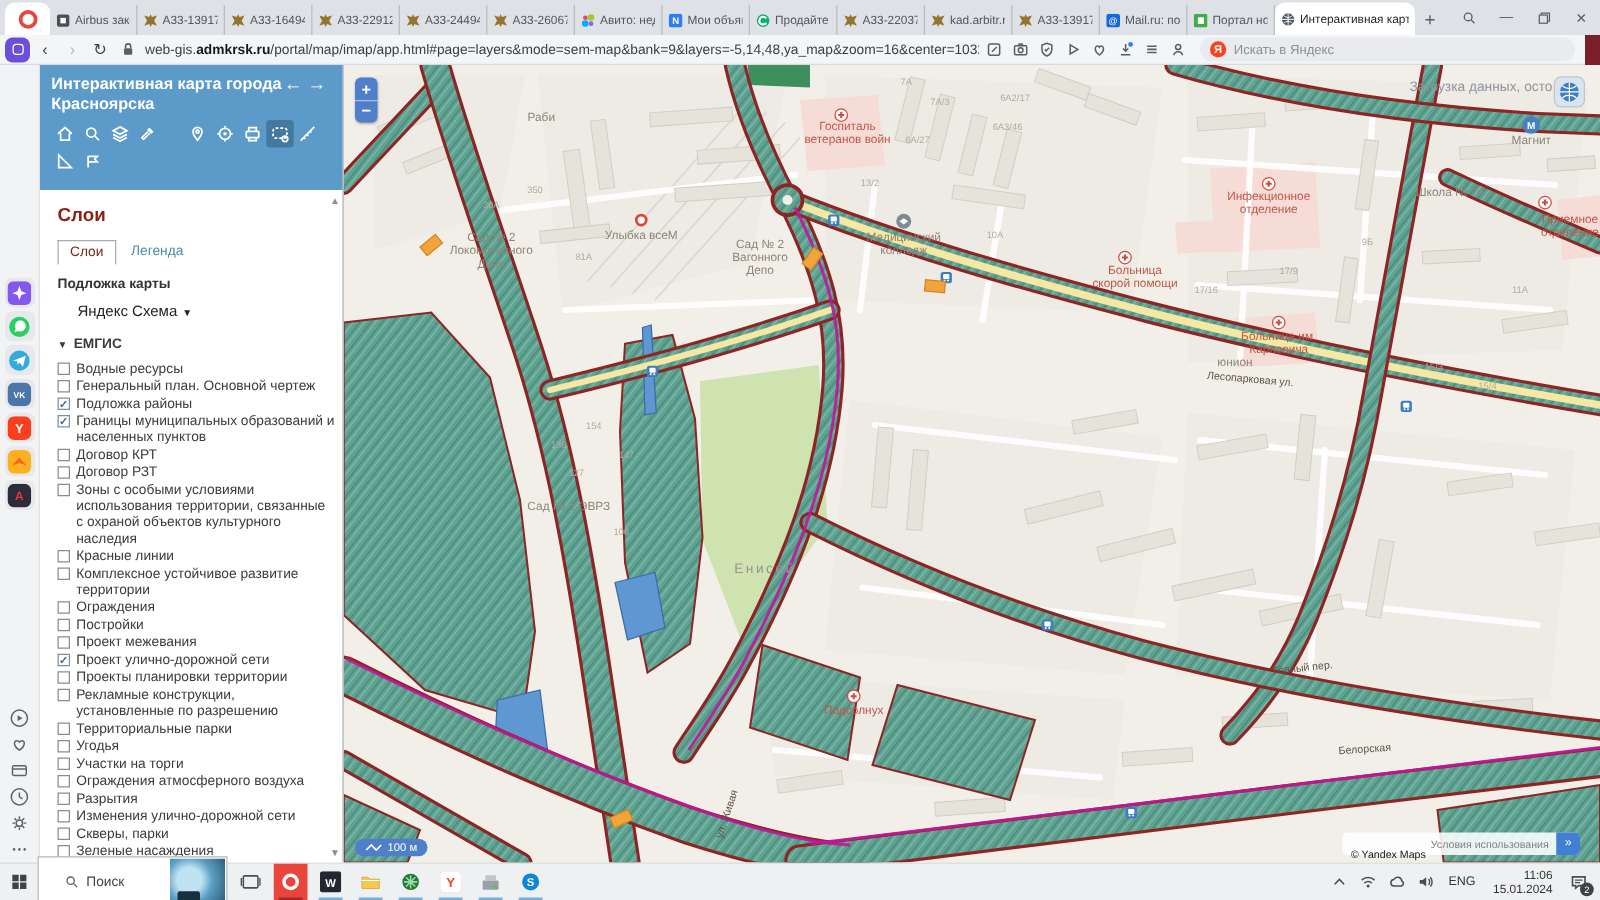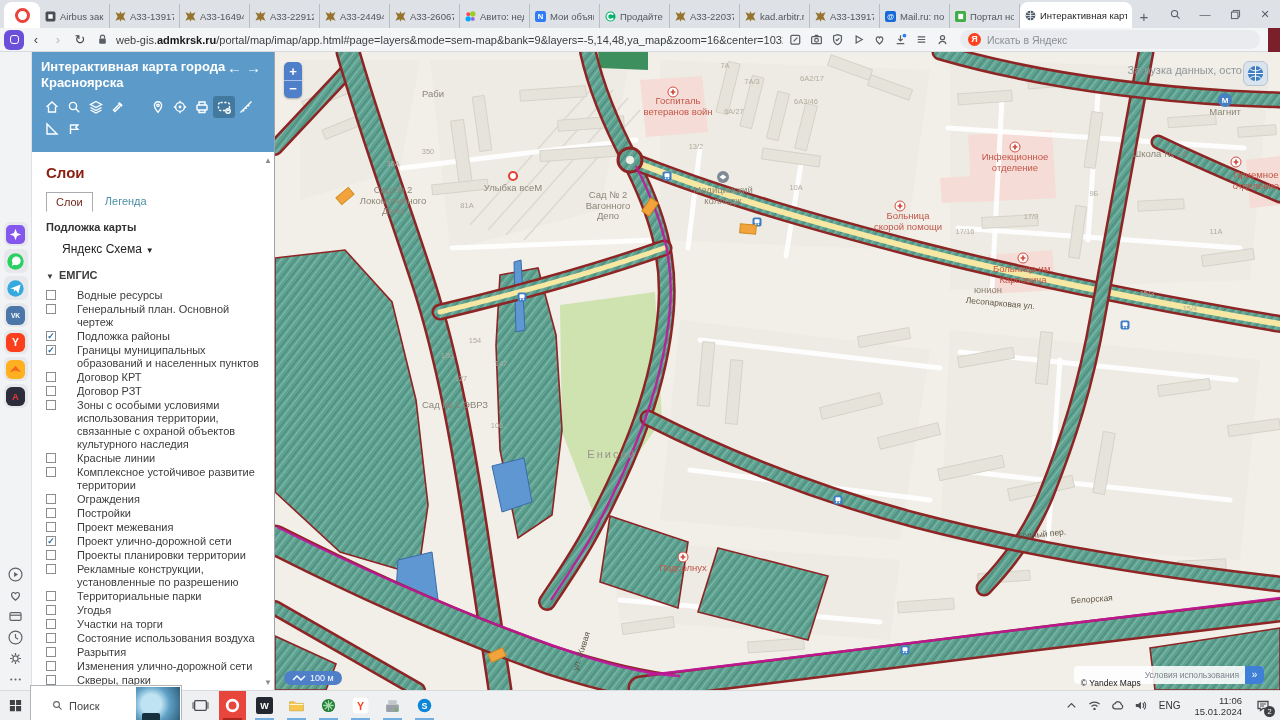--- a/index.html
+++ b/index.html
@@ -63,21 +63,21 @@
   .pbody h2 { font-size:15px; color:#8b1f12; margin:4px 0 10px; font-weight:bold; }
   .ptabs { margin-bottom:10px; }
   .pt { display:inline-block; padding:3px 9px; font-size:11px; }
   .pt.on { border:1px solid #a8abaf; border-bottom:1px solid #fff; color:#75281f; background:#fff; position:relative; top:1px; }
   .pt.off { color:#4d8fa6; border-bottom:1px solid #a8abaf00; }
   .baselabel { font-weight:bold; font-size:11px; color:#333; margin-bottom:9px; }
   .basemap { margin-left:16px; font-size:12px; color:#222; margin-bottom:13px; }
   .basemap .dd { font-size:8px; margin-left:4px; }
   .pgroup { font-weight:bold; font-size:11px; margin-bottom:8px; }
   .pgroup .dd { font-size:8px; margin-right:5px; }
-  .lay { display:flex; align-items:flex-start; margin-bottom:1px; line-height:13px;gap:16px; }
+  .lay { display:flex; align-items:flex-start; margin-bottom:1px; line-height:13px; }
   .cb { width:10px; height:10px; border:1px solid #8a8d90; background:#fff; flex:0 0 10px; margin:1px 5px 0 0; font:bold 9px/9px "Liberation Sans",sans-serif; color:#2d6da3; text-align:center; }
   .scr { position:absolute; right:2px; color:#8a8d90; font-size:8px; width:8px; text-align:center; }
   .scr.up { top:4px; } .scr.dn { bottom:3px; }
 
   
   .map { flex:1; position:relative; background:#f2efe8; overflow:hidden; }
   .map svg.base { position:absolute; inset:0; }
   .zoomctl { position:absolute; left:9px; top:10px; width:18px; background:#4f7fc9; border-radius:5px; color:#fff; text-align:center; font-size:13px; font-weight:bold; box-shadow:0 1px 2px rgba(0,0,0,.3); }
   .zoomctl .zin { height:19px; line-height:19px; border-bottom:1px solid rgba(255,255,255,.5); }
   .zoomctl .zout { height:17px; line-height:16px; }
@@ -585,21 +585,21 @@
             <div class="lay">
               <span class="cb"></span>
               <span>Угодья</span>
             </div>
             <div class="lay">
               <span class="cb"></span>
               <span>Участки на торги</span>
             </div>
             <div class="lay">
               <span class="cb"></span>
-              <span>Состояние использования воздуха</span>
+              <span>Ограждения атмосферного воздуха</span>
             </div>
             <div class="lay">
               <span class="cb"></span>
               <span>Разрытия</span>
             </div>
             <div class="lay">
               <span class="cb"></span>
               <span>Изменения улично-дорожной сети</span>
             </div>
             <div class="lay">

